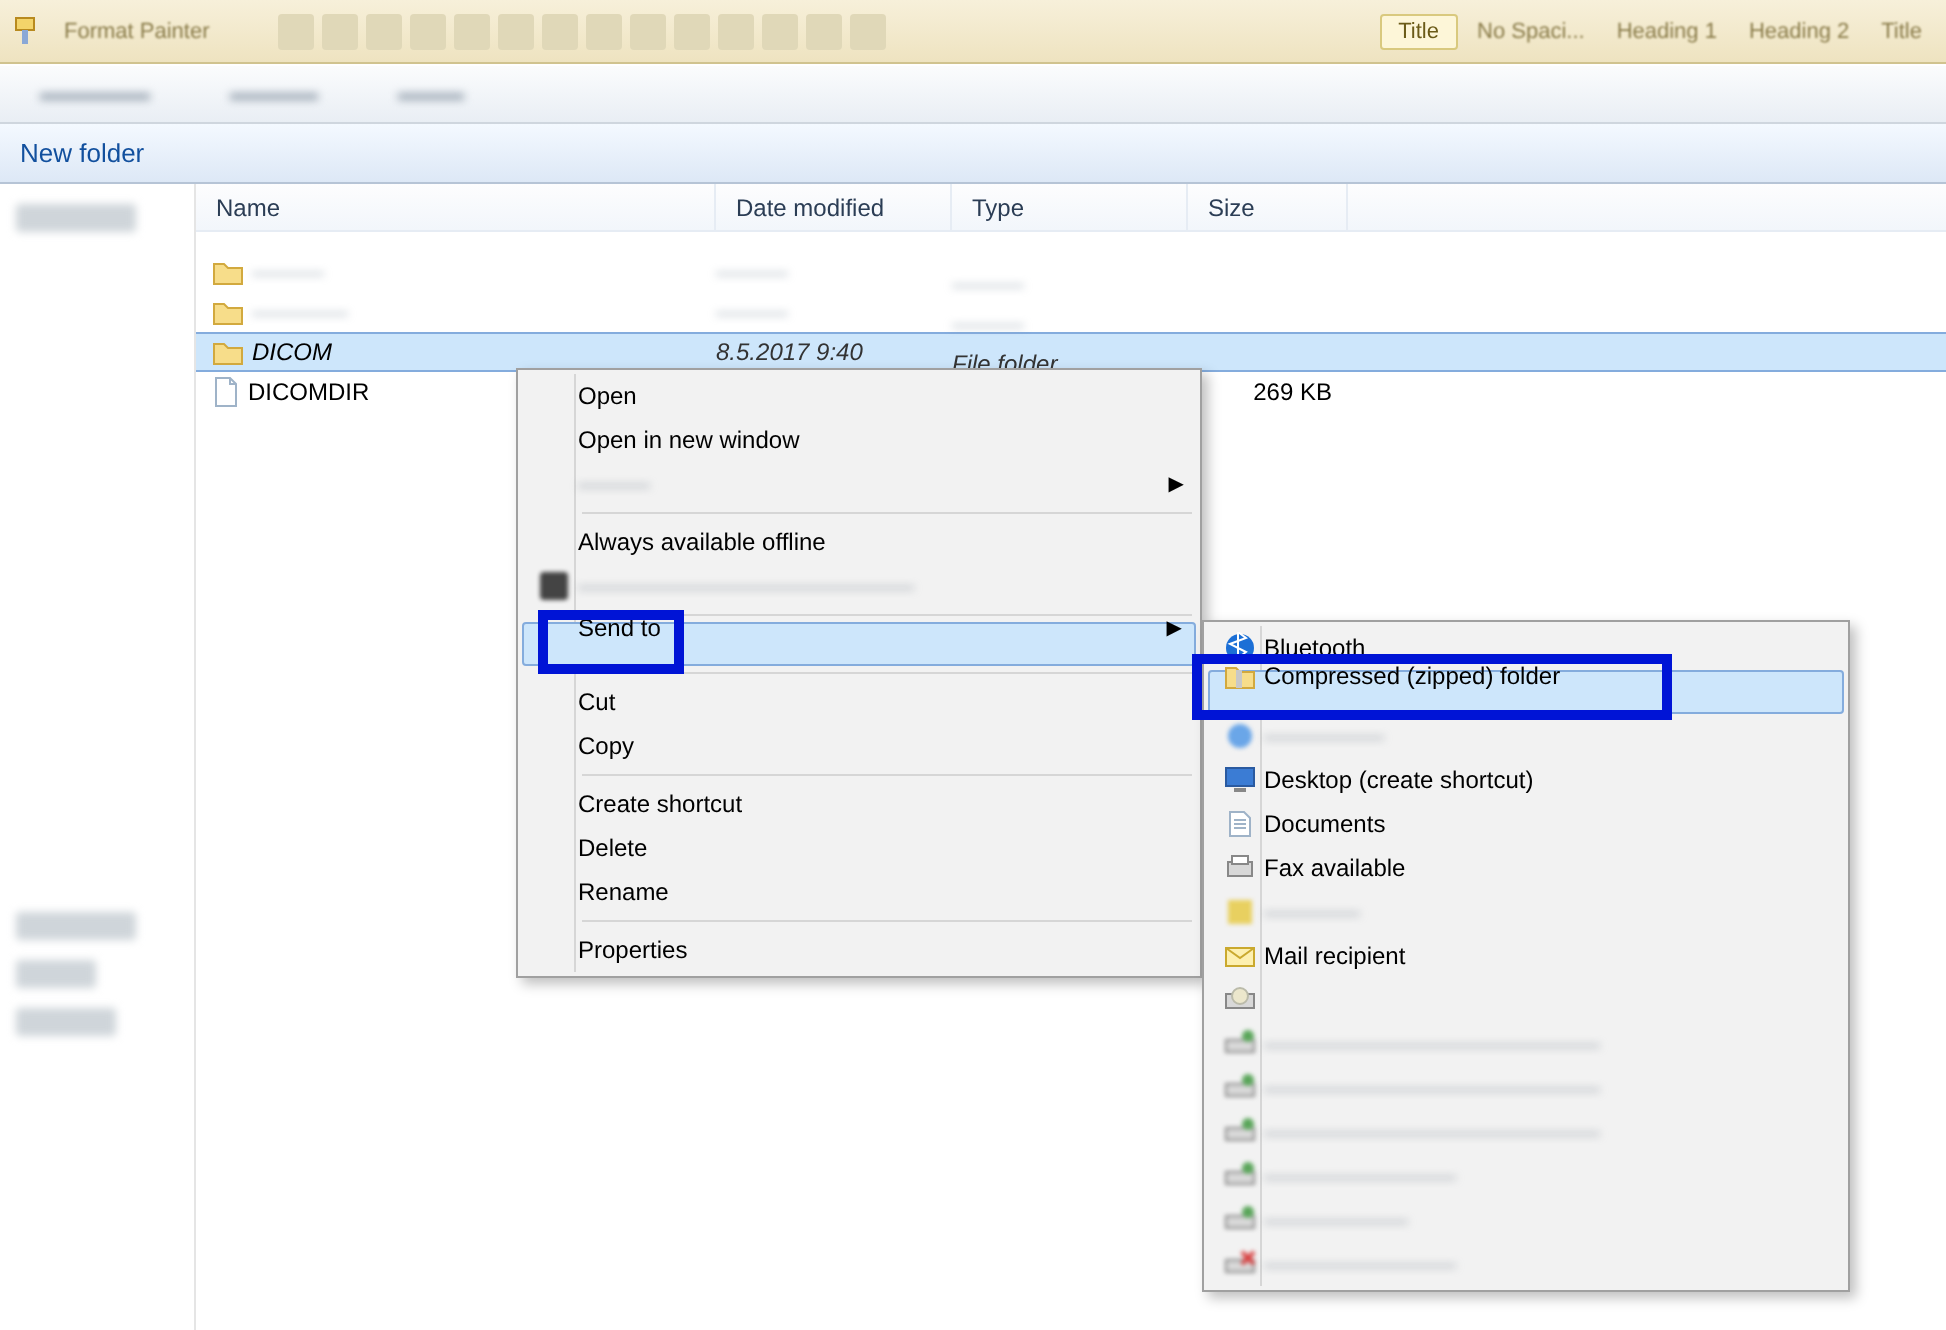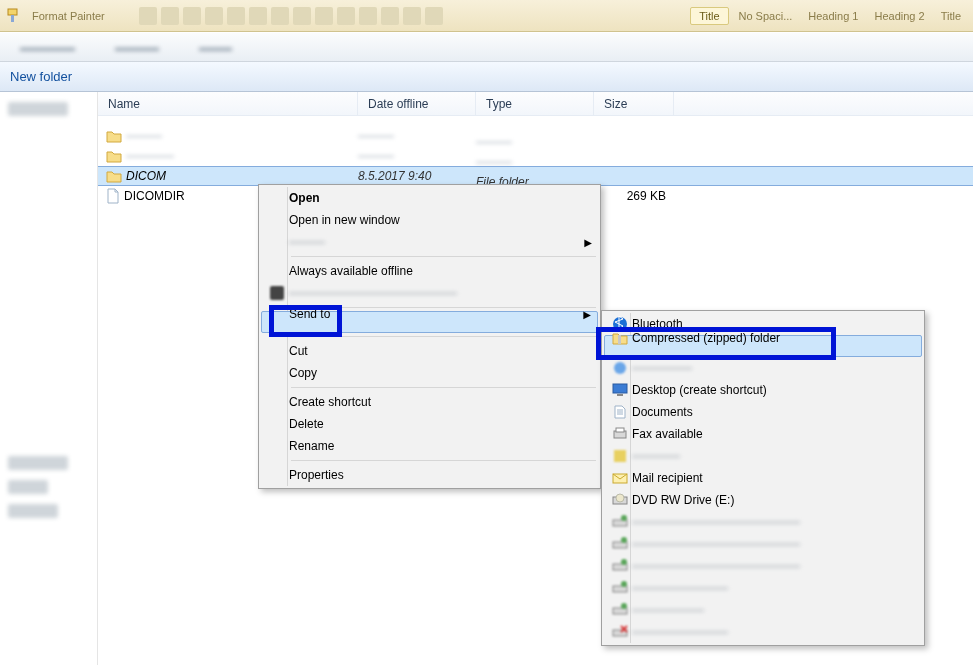--- a/index.html
+++ b/index.html
@@ -110,21 +110,21 @@
     <div class="side-blur"></div>
     <div style="height:330px"></div>
     <div class="side-blur"></div>
     <div class="side-blur" style="width:40px"></div>
     <div class="side-blur" style="width:50px"></div>
   </div>
 
   <div class="filepane">
     <div class="colhdr-row">
       <div class="colhdr col-name">Name</div>
-      <div class="colhdr col-date">Date offline</div>
+      <div class="colhdr col-date">Date modified</div>
       <div class="colhdr col-type">Type</div>
       <div class="colhdr col-size">Size</div>
     </div>
     <div style="height:10px"></div>
     <div class="rows">
       <div class="row blurred">
         <div class="cell c-name">
             <svg class="folder-icon">
               <path d="M1 3h5l2 2h7v8H1z" fill="#f7dd8a" stroke="#d2a93e"></path>
             </svg>
@@ -170,21 +170,21 @@
       </div>
     </div>
 
   </div>
 </div>
 
 <div class="menu ctx1">
   <div class="stripe"></div>
   <div class="menu-item">
       <div class="mi-icon"></div>
-      <span class="mi-label" style="font-weight:bold">Open</span>
+      <span class="mi-label" style="font-weight:normal">Open</span>
     </div>
   <div class="menu-item">
       <div class="mi-icon"></div>
       <span class="mi-label">Open in new window</span>
     </div>
   <div class="menu-item blur-item">
       <div class="mi-icon"></div>
       <span class="mi-label">———</span>
       <span class="arrow">▶</span>
     </div>
@@ -308,21 +308,20 @@
       </div>
       <span class="mi-label">Mail recipient</span>
     </div>
   <div class="menu-item">
       <div class="mi-icon">
         <svg width="16" height="16">
           <rect x="1" y="5" width="14" height="7" fill="#d8d8d8" stroke="#888"></rect>
           <circle cx="8" cy="6" r="4" fill="#ece7cc" stroke="#bba"></circle>
         </svg>
       </div>
-      <span class="mi-label">DVD RW Drive (E:)</span>
     </div>
   <div class="menu-item blur-item">
       <div class="mi-icon">
         <svg width="16" height="16">
           <rect x="1" y="6" width="14" height="6" fill="#d8d8d8" stroke="#888"></rect>
           <circle cx="12" cy="4" r="3" fill="#5aa65a"></circle>
         </svg>
       </div>
       <span class="mi-label">——————————————</span>
     </div>

